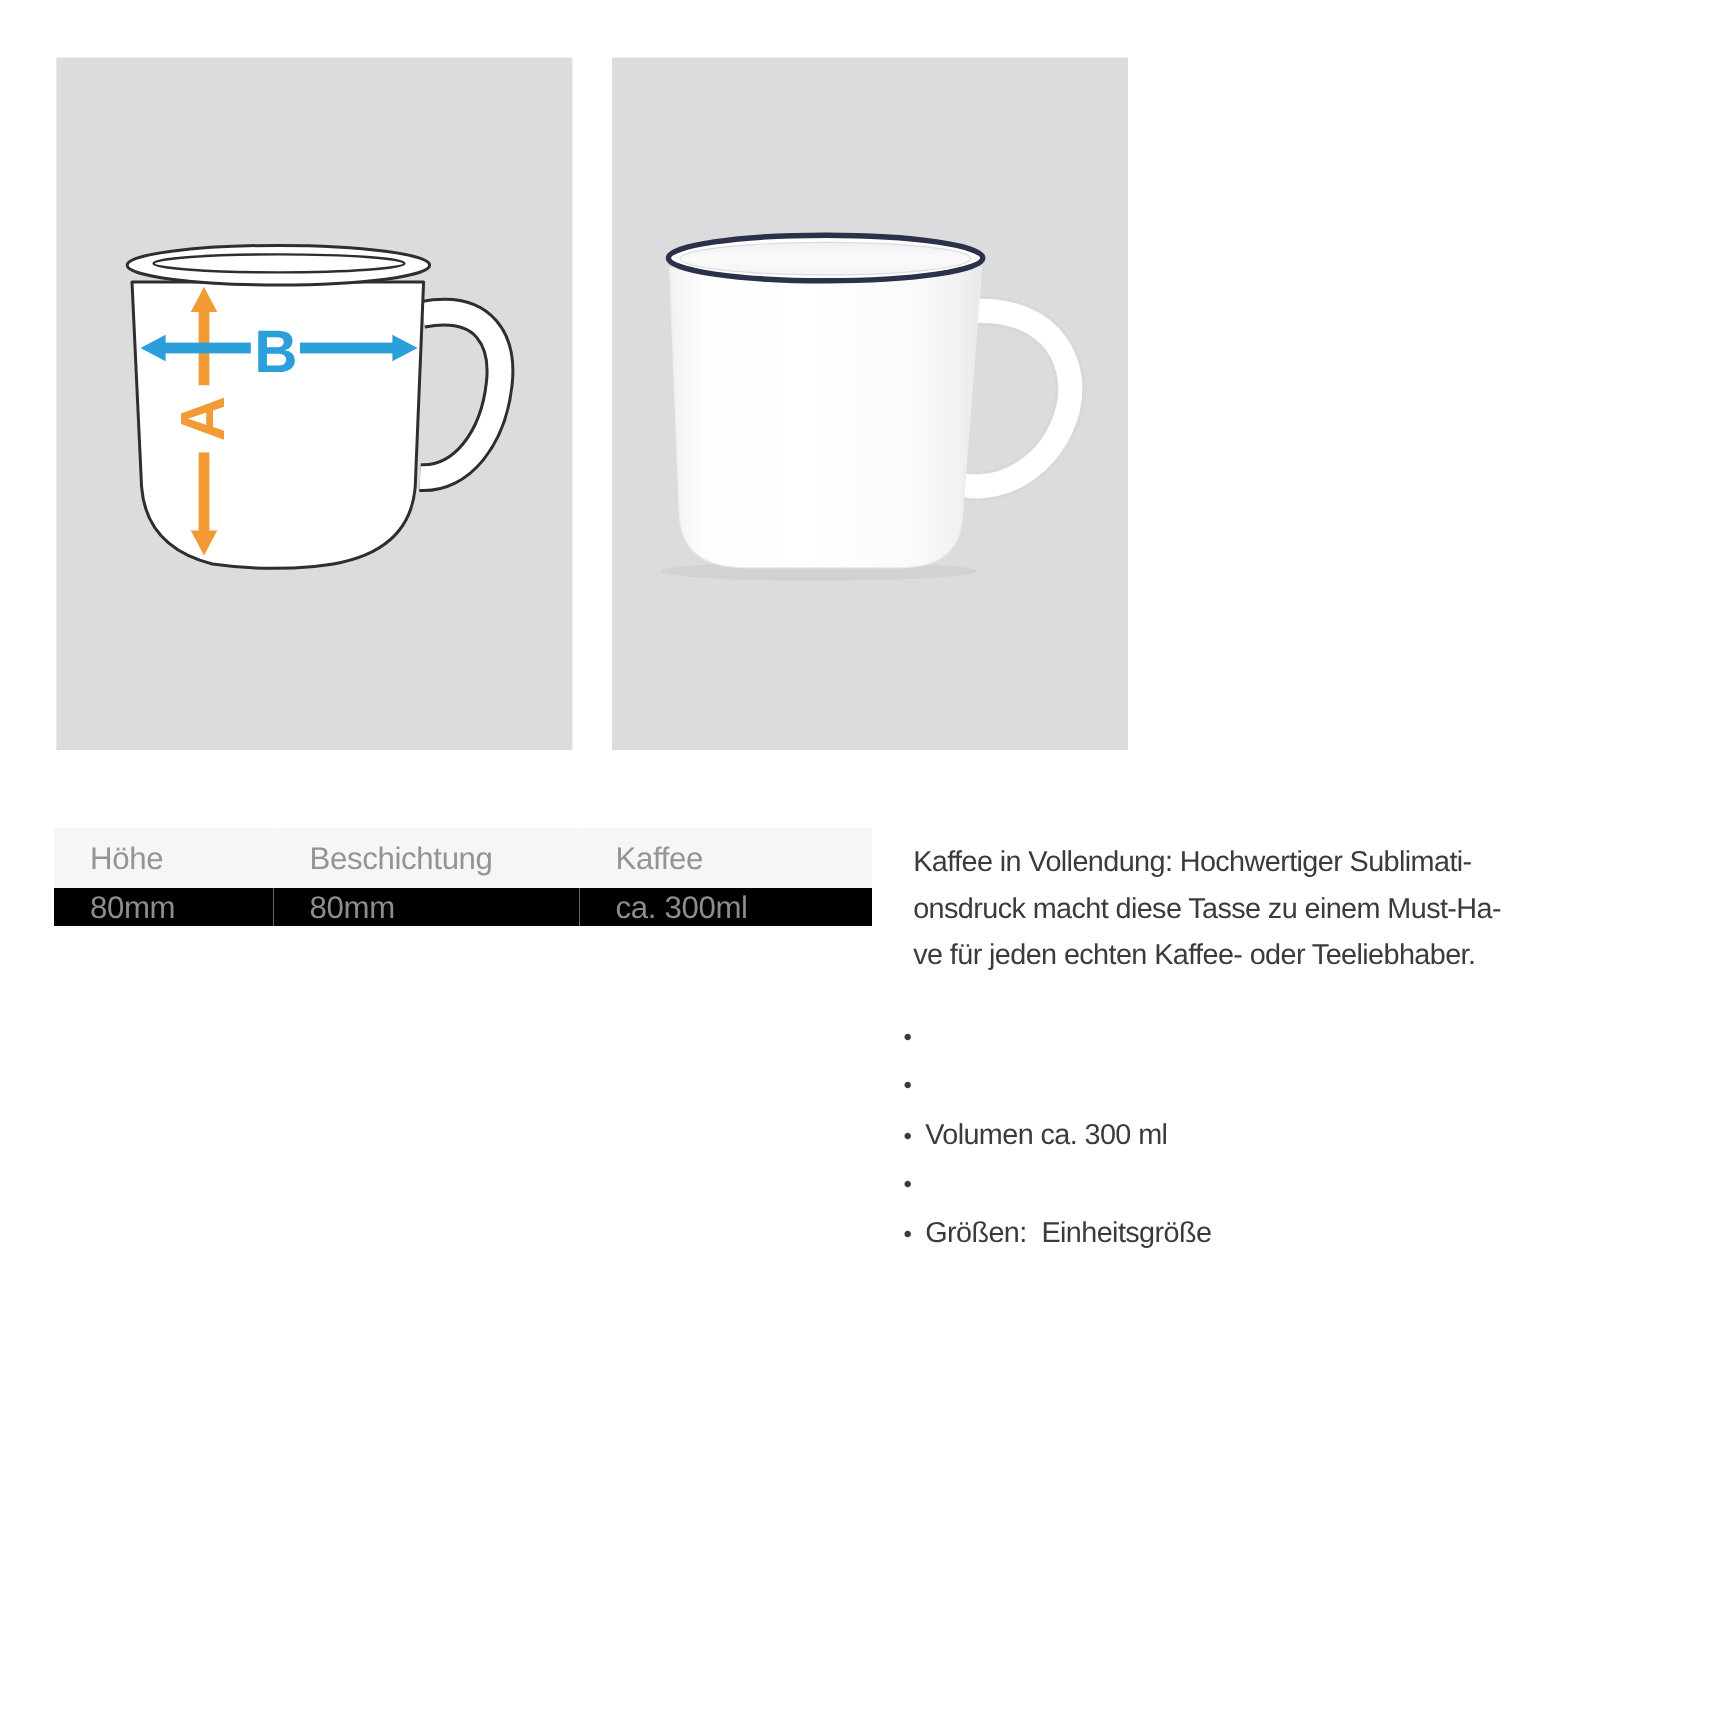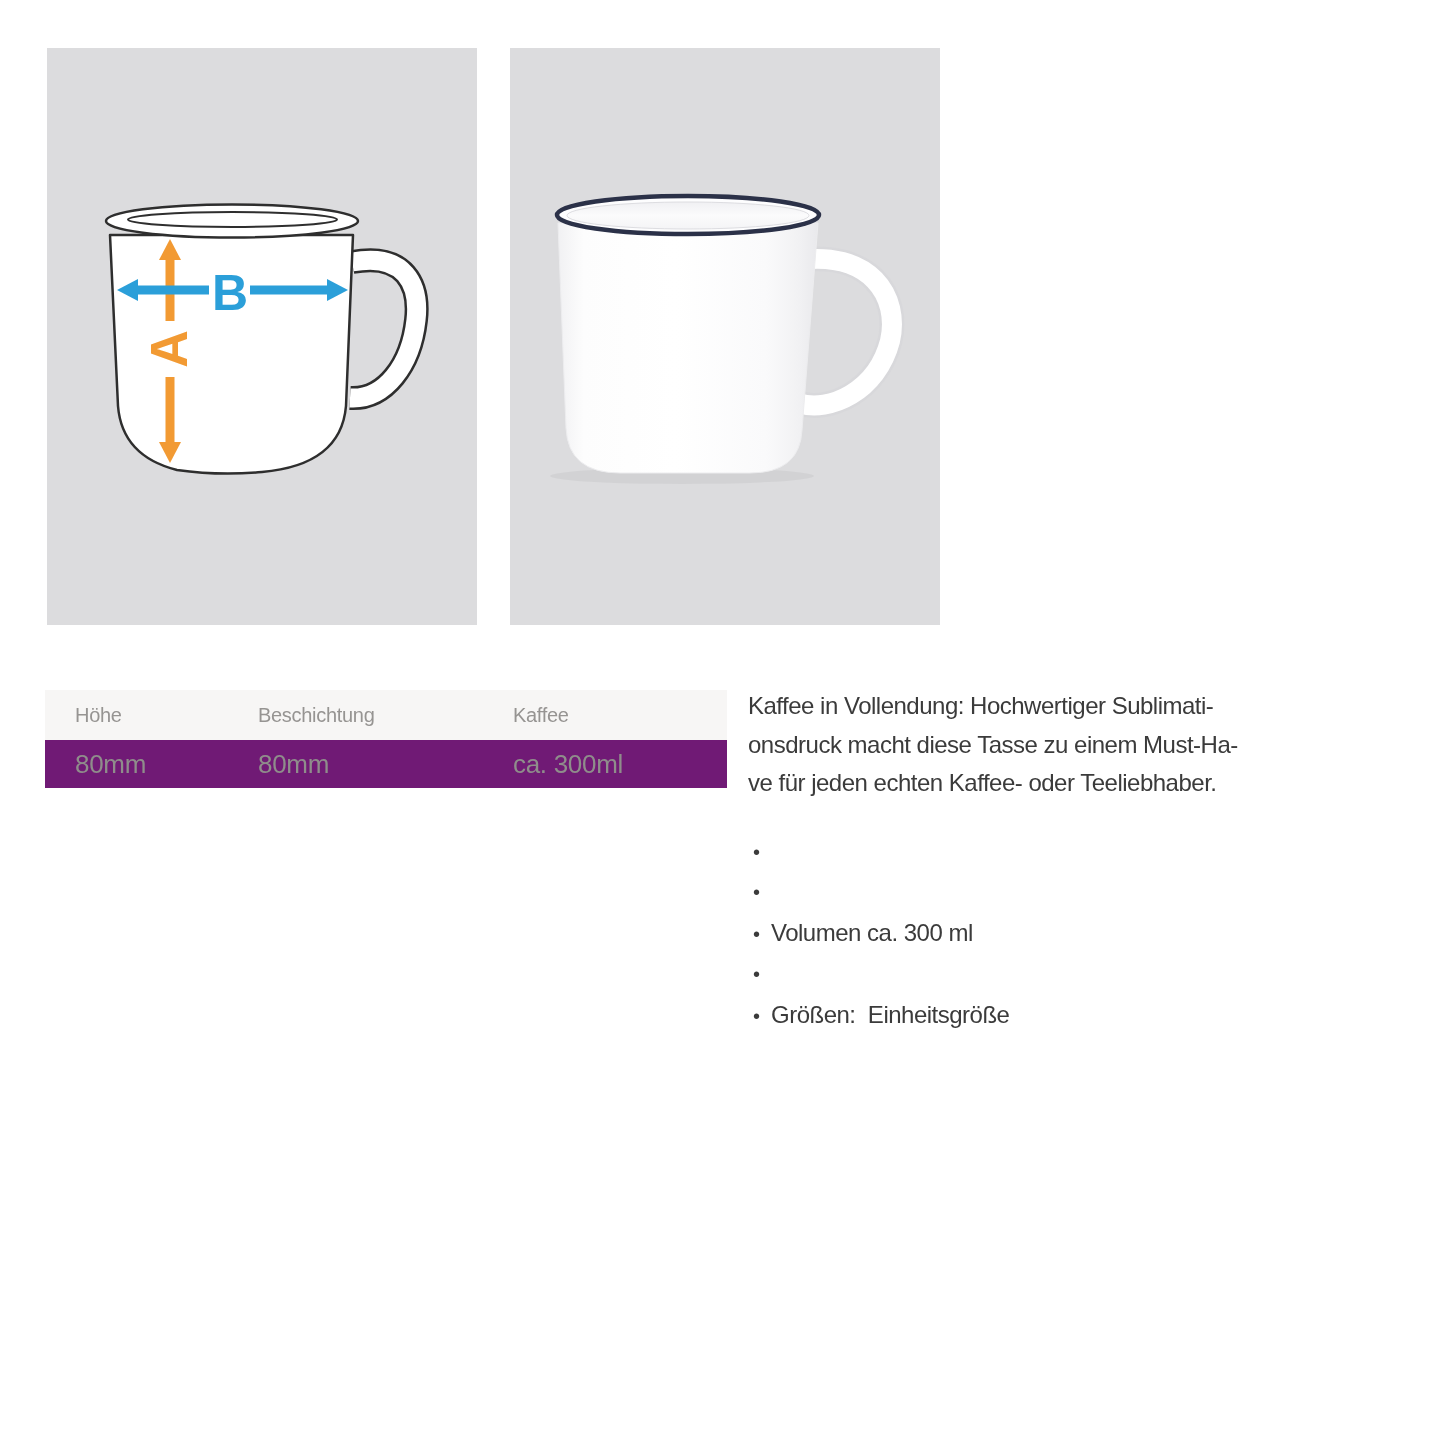--- a/index.html
+++ b/index.html
@@ -32,37 +32,37 @@
     font-weight: normal;
     padding: 0 0 0 30px;
     letter-spacing: -0.3px;
     overflow: hidden;
     white-space: nowrap;
   }
   .spec-table th {
     height: 50px;
     background: #f7f6f5;
     color: #969492;
-    font-size: 20px;
+    font-size: 26px;
   }
   .spec-table td {
-    height: 48px;
-    background: #701a75;
+    height: 32px;
+    background: #000000;
     color: #8f8d8b;
     font-size: 26px;
   }
 
   .details {
     position: absolute;
     left: 748px; top: 687px;
     width: 560px;
     color: #3b3b3b;
   }
   .intro {
-    margin: 0;
+    margin: 13px;
     font-size: 24px;
     line-height: 38.5px;
     letter-spacing: -0.5px;
     white-space: pre-line;
   }
   .feature-list {
     list-style: none;
     margin: 29px 0 0 0;
     padding: 0;
   }

